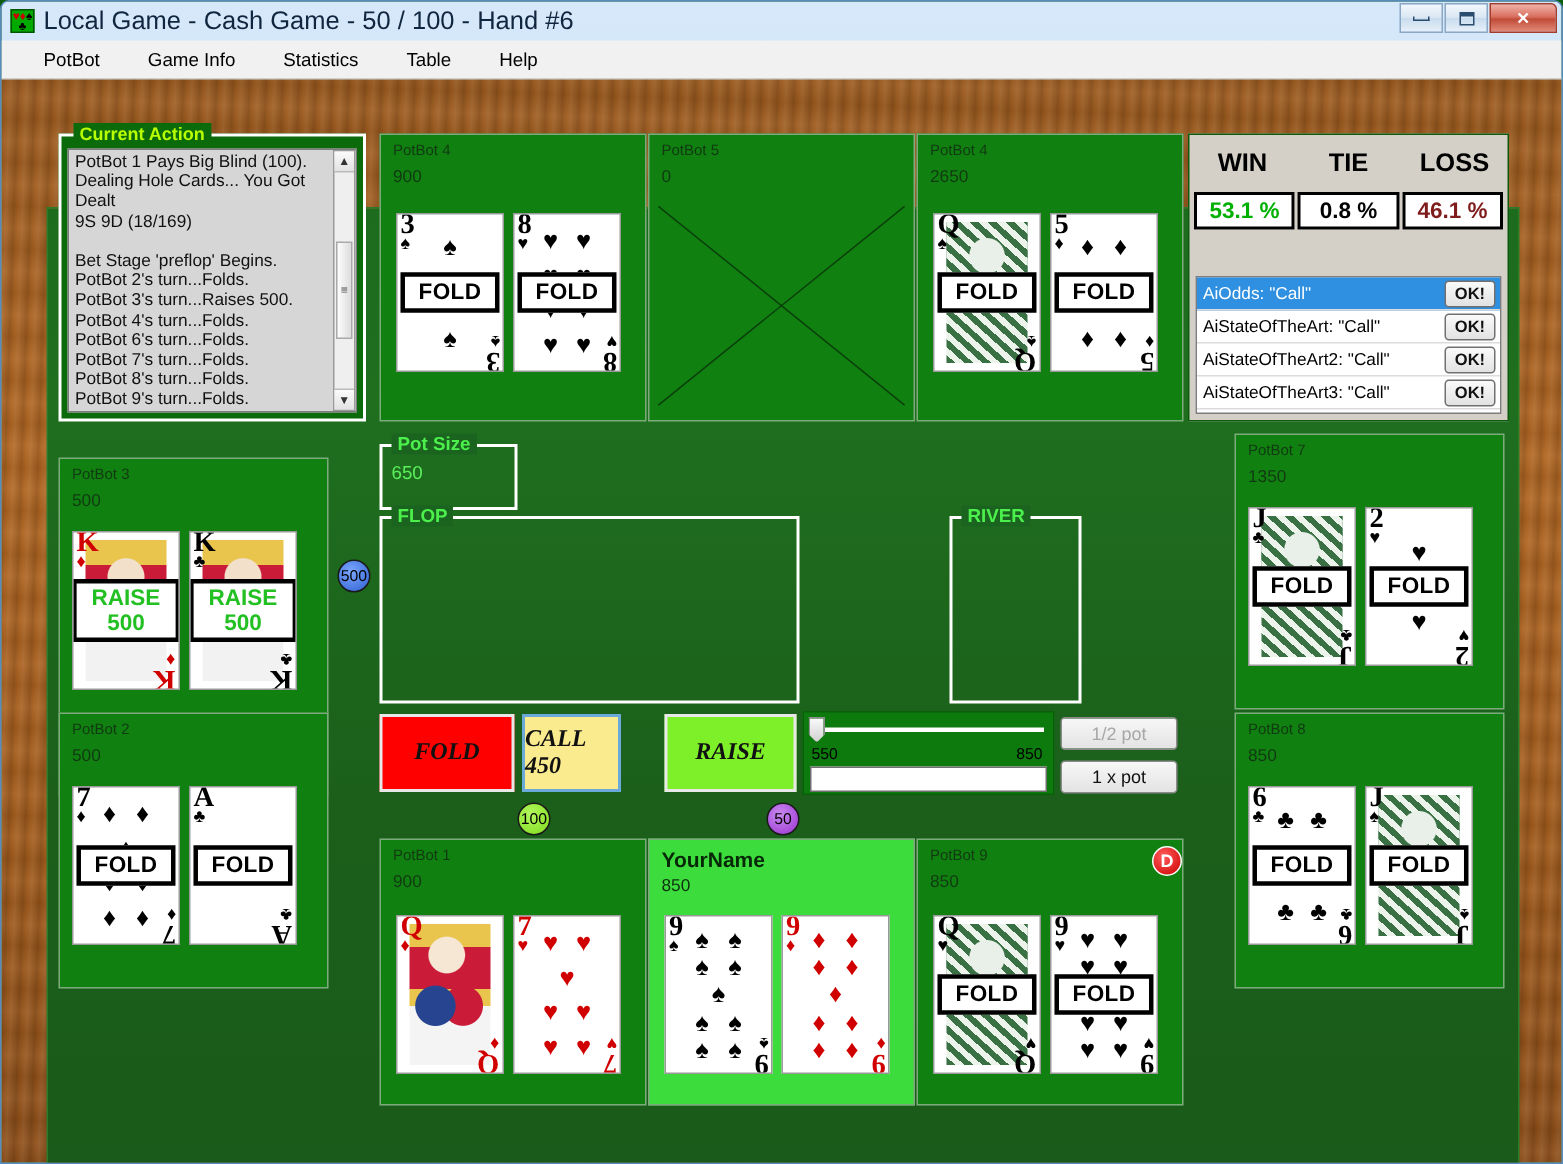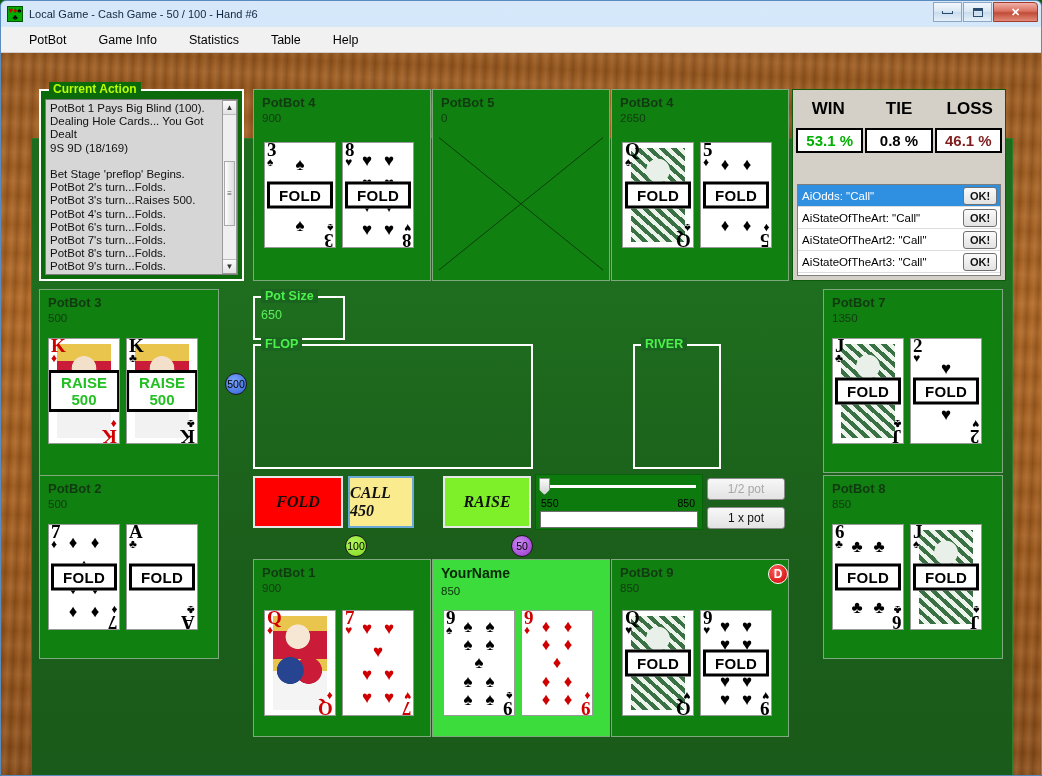--- a/index.html
+++ b/index.html
@@ -29,21 +29,21 @@
     background: #0a0; border: 1px solid #050;
     position: relative; flex: none;
     display:flex; flex-wrap:wrap; align-items:center; justify-content:center;
     line-height:7px; font-size:8px; color:#c00;
   }
   #app-icon .s1 { color:#c00; }
   #app-icon .s2 { color:#c00; }
   #app-icon .s3 { color:#000; }
   #app-icon .s4 { color:#000; }
   #title-text {
-    font-size: 11px; color: #10263f;
+    font-size: 17px; color: #10263f;
     white-space: nowrap;
   }
   #winbtns {
     position: absolute; right: 3px; top: 1px;
     display: flex; gap: 0px; align-items: center;
   }
   .winbtn {
     width: 29px; height: 20px;
     border: 1px solid #8aa7c4;
     background: linear-gradient(to bottom,#f2f7fc 0%,#dae7f3 48%,#c9dcee 52%,#e6f0f9 100%);
@@ -95,21 +95,21 @@
   
   .seat {
     position: absolute;
     background: #108010;
     border: 1px solid #7fa87f;
     color: #1e3a1e;
   }
   .seat.hero { background: #3ddc3d; }
   .seat-name {
     position: absolute; left: 8px; top: 5px;
-    font-size: 13px; color: #123a12; font-weight: bold;
+    font-size: 10px; color: #123a12;
   }
   .seat.hero .seat-name { font-size: 14px; font-weight: bold; color:#062806; }
   .seat-stack {
     position: absolute; left: 8px; top: 22px;
     font-size: 11.5px; color: #123a12;
   }
   .seat.hero .seat-stack { top: 25px; color:#0d300d; }
   .seat-cards {
     position: absolute; display: flex; gap: 6px;
   }
@@ -486,21 +486,21 @@
               <span class="mid">♦</span>
               <span>♦</span>
               <span>♦</span>
             </div>
             <div class="corner black">5<span class="sm">♦</span></div>
             <div class="corner-br black">5<span class="sm">♦</span></div>
             <div class="fold-badge">FOLD</div>
           </div>
         </div>
       </div>
-      <div class="seat" style="left: 38px; top: 288px; width: 180px; height: 226px;">
+      <div class="seat" style="left: 38px; top: 304px; width: 180px; height: 226px;">
         <div class="seat-name">PotBot 3</div>
         <div class="seat-stack">500</div>
         <div class="seat-cards" style="left: 8px; top: 48px;">
           <div class="card">
             <div class="face-art fa-red"></div>
             <div class="corner red">K<span class="sm">♦</span></div>
             <div class="corner-br red">K<span class="sm">♦</span></div>
             <div class="raise-badge">RAISE<br>500</div>
           </div>
           <div class="card">

